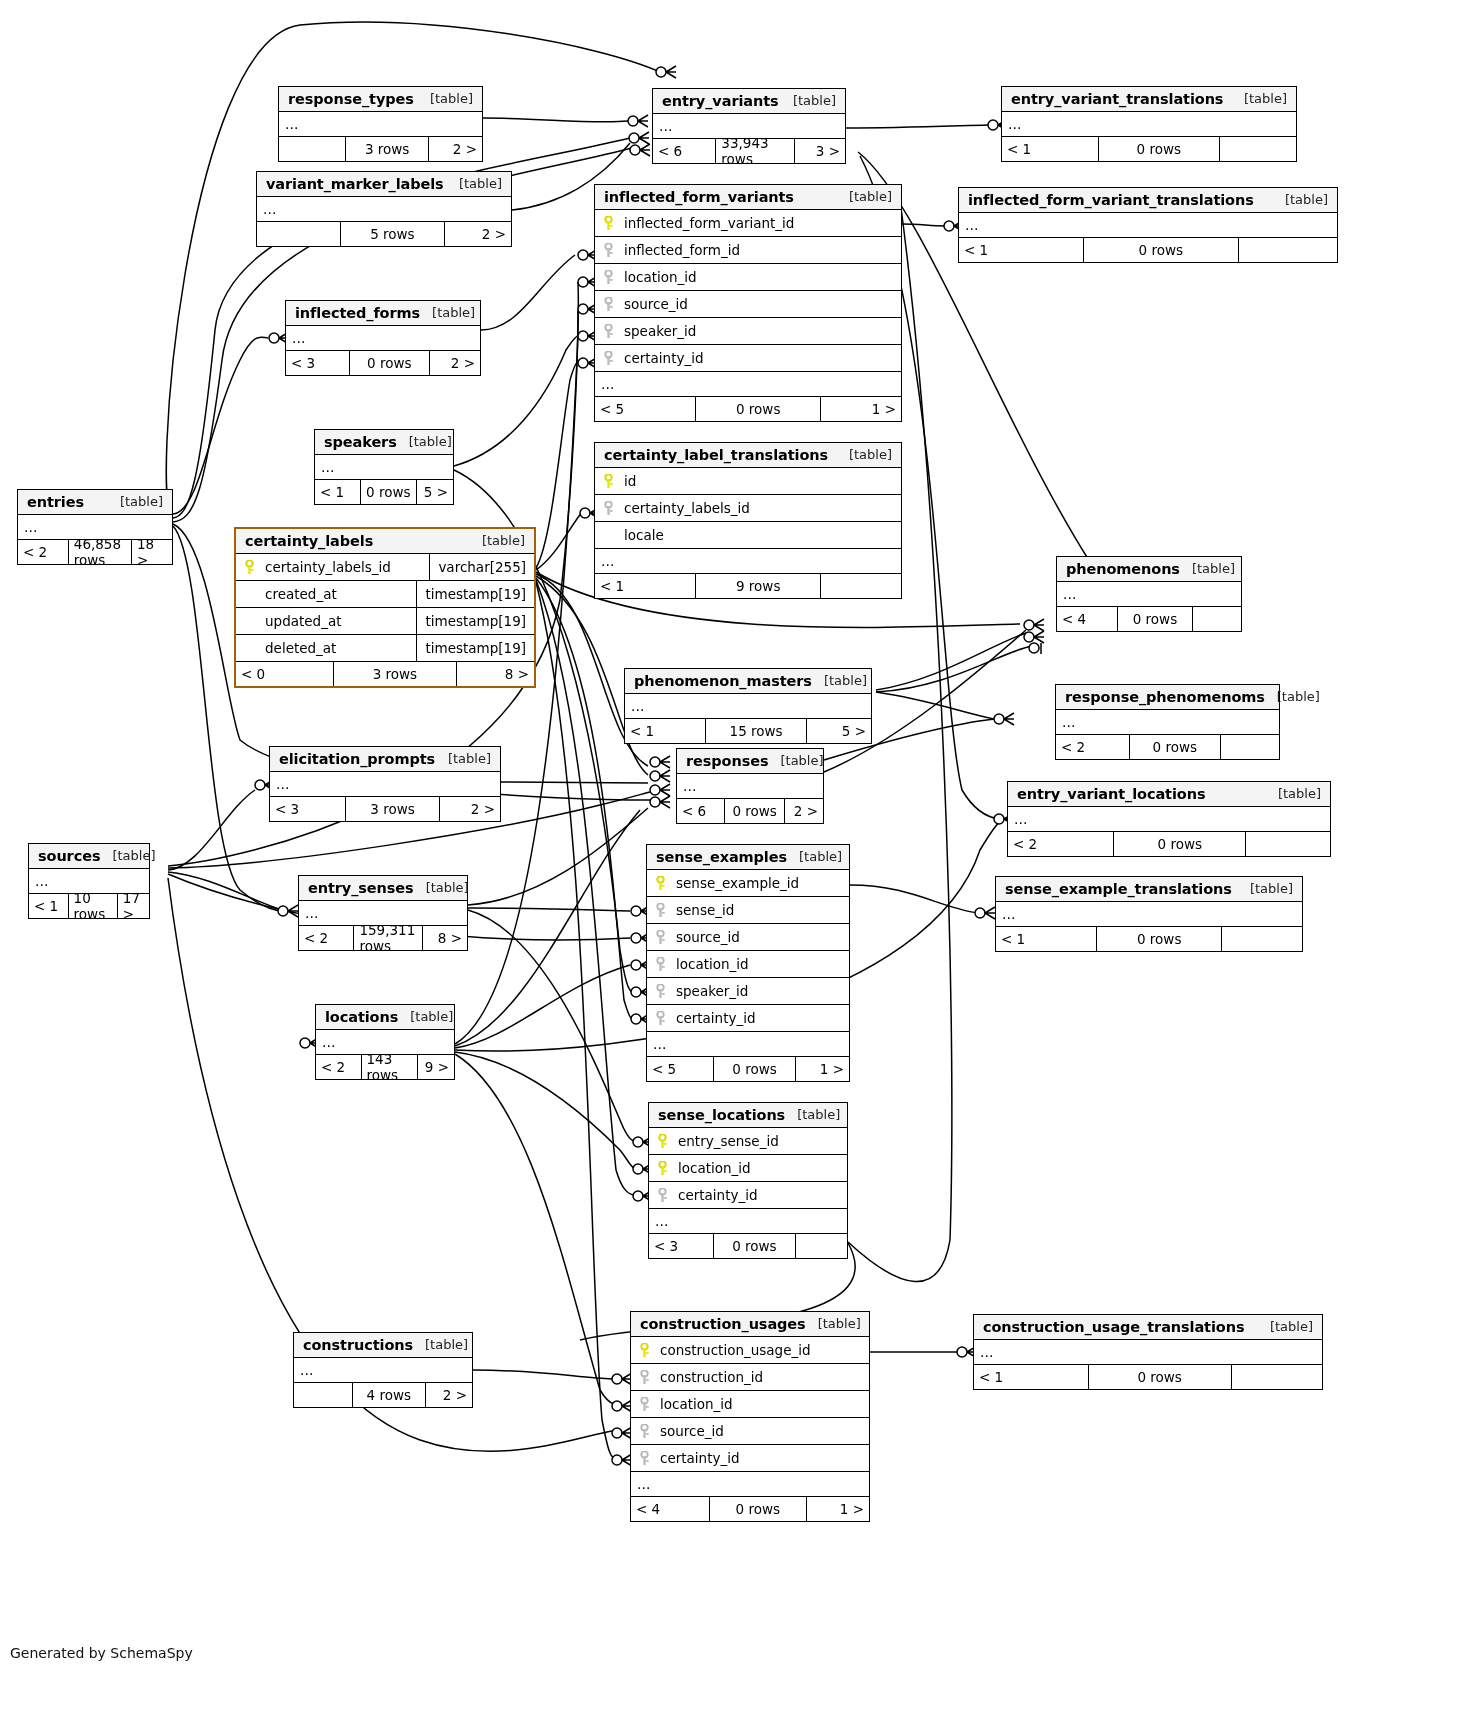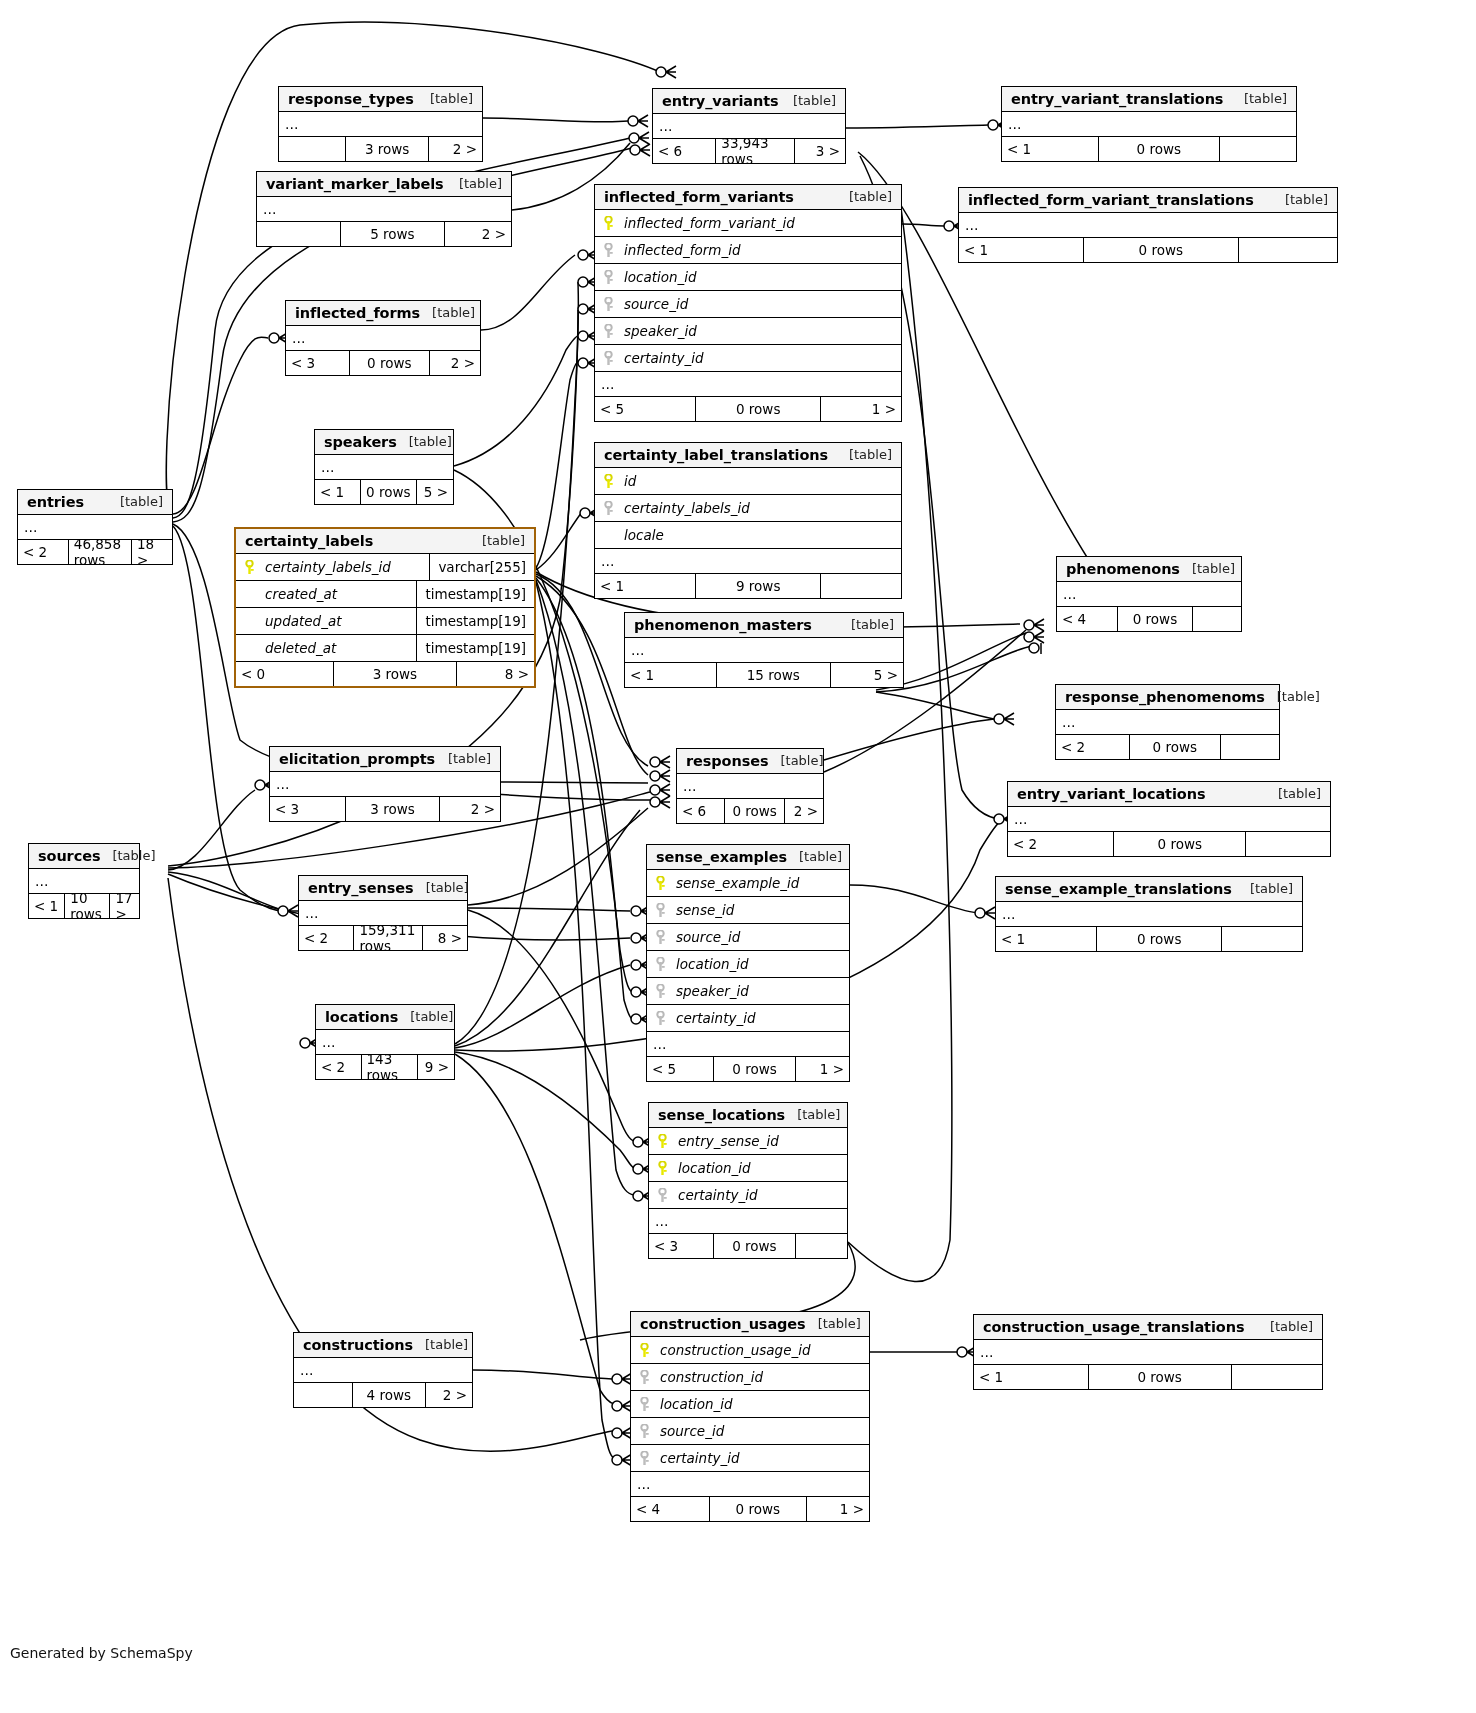--- a/index.html
+++ b/index.html
@@ -8,21 +8,21 @@
   svg.edges{position:absolute;left:0;top:0;width:1476px;height:1713px;pointer-events:none;}
   .tbl{position:absolute;border:1px solid #000;background:#fff;box-sizing:border-box;}
   .tbl.bold{border:2px solid #a16207;}
   .thead{display:flex;align-items:center;justify-content:space-between;background:#f4f4f4;
          border-bottom:1px solid #000;padding:3px 9px 4px 9px;box-sizing:border-box;height:25px;}
   .tname{font-weight:bold;font-size:14.5px;color:#000;white-space:nowrap;letter-spacing:-0.1px;}
   .ttag{font-size:13px;color:#222;margin-left:12px;white-space:nowrap;}
   .col{display:flex;align-items:center;height:27px;border-bottom:1px solid #000;
        padding-left:7px;box-sizing:border-box;font-size:13.5px;color:#000;}
   .col:last-child{border-bottom:none;}
-  .colname{white-space:nowrap;font-style:italic;}
+  .colname{white-space:nowrap;}
   .coltype{margin-left:auto;border-left:1px solid #000;height:100%;display:flex;align-items:center;
            padding:0 8px;box-sizing:border-box;font-size:13.5px;white-space:nowrap;}
   .keyico{width:13px;min-width:13px;margin-right:9px;display:inline-block;text-align:center;line-height:0;}
   .keyico svg{vertical-align:middle;}
   .ellip{display:flex;align-items:center;height:25px;border-bottom:1px solid #000;
          padding-left:6px;box-sizing:border-box;font-size:14px;color:#000;}
   .foot{display:flex;height:24px;font-size:13.5px;color:#000;}
   .foot > div{display:flex;align-items:center;box-sizing:border-box;padding:0 5px;}
   .f1{justify-content:flex-start;border-right:1px solid #000;}
   .f2{justify-content:center;border-right:1px solid #000;flex:1;}
@@ -446,21 +446,21 @@
           <span class="tname">phenomenons</span>
           <span class="ttag">[table]</span>
         </div>
         <div class="ellip">...</div>
         <div class="foot">
           <div class="f1" style="width: 33%;">&lt; 4</div>
           <div class="f2">0 rows</div>
           <div class="f3" style="width: 26%;"></div>
         </div>
       </div>
-      <div class="tbl" style="left: 624px; top: 612px; width: 280px;">
+      <div class="tbl" style="left: 624px; top: 668px; width: 248px;">
         <div class="thead">
           <span class="tname">phenomenon_masters</span>
           <span class="ttag">[table]</span>
         </div>
         <div class="ellip">...</div>
         <div class="foot">
           <div class="f1" style="width: 33%;">&lt; 1</div>
           <div class="f2">15 rows</div>
           <div class="f3" style="width: 26%;">5 &gt;</div>
         </div>
@@ -506,21 +506,21 @@
           <span class="tname">entry_variant_locations</span>
           <span class="ttag">[table]</span>
         </div>
         <div class="ellip">...</div>
         <div class="foot">
           <div class="f1" style="width: 33%;">&lt; 2</div>
           <div class="f2">0 rows</div>
           <div class="f3" style="width: 26%;"></div>
         </div>
       </div>
-      <div class="tbl" style="left: 28px; top: 843px; width: 112px;">
+      <div class="tbl" style="left: 28px; top: 843px; width: 122px;">
         <div class="thead">
           <span class="tname">sources</span>
           <span class="ttag">[table]</span>
         </div>
         <div class="ellip">...</div>
         <div class="foot">
           <div class="f1" style="width: 33%;">&lt; 1</div>
           <div class="f2">10 rows</div>
           <div class="f3" style="width: 26%;">17 &gt;</div>
         </div>

